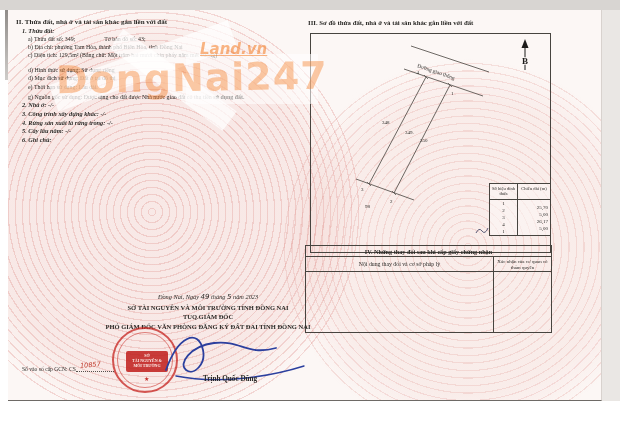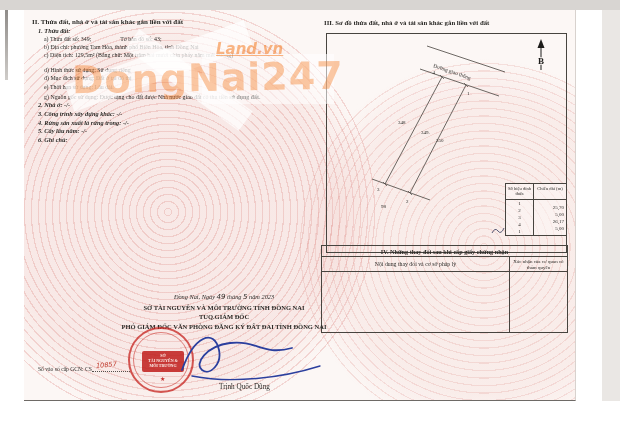--- a/index.html
+++ b/index.html
@@ -8,21 +8,21 @@
     font-family:"Liberation Serif","DejaVu Serif",serif;
     background:#ffffff; color:#2b2a27; position:relative; overflow:hidden;
   }
   .abs { position:absolute; }
   
   .top-band  { left:0; top:0; width:620px; height:10px; background:#d8d5d2; }
   .right-band{ left:602px; top:10px; width:18px; height:391px; background:#eae7e4; }
   .left-sliver{ left:5px; top:10px; width:3px; height:70px; background:linear-gradient(#8f8c89,#cfccc9); }
   
   .page {
-    left:24px; top:10px; width:552px; height:391px;
+    left:8px; top:10px; width:594px; height:391px;
     background:#fcf7f5; border-bottom:1.5px solid #6e6a66;
     border-right:1px solid #d8d2ce; overflow:hidden; position:absolute;
   }
   .rosette { position:absolute; border-radius:50%; }
   .ros1 {
     left:-66px; top:-8px; width:420px; height:420px;
     background:
       repeating-radial-gradient(circle, rgba(222,140,135,0) 0 3px, rgba(222,140,135,0.30) 3px 4.2px, rgba(222,140,135,0) 4.2px 7px),
       radial-gradient(circle, rgba(236,178,172,0.20) 0 55%, rgba(236,178,172,0) 70%);
   }
@@ -71,21 +71,21 @@
   .s4-cols { flex:1; display:flex; }
   .s4-left { width:188px; border-right:1px solid #47443f; }
   .s4-right{ flex:1; }
   .s4-lh { height:15px; border-bottom:1px solid #47443f; text-align:center; font-size:5.8px; padding-top:4px; }
   .s4-rh { height:15px; border-bottom:1px solid #47443f; text-align:center; font-size:5px; line-height:6px; padding-top:2px; }
   
   .sign-block { left:50px; top:283px; width:300px; text-align:center; z-index:2; position:absolute; }
   .sg-date { font-style:italic; font-size:6.3px; }
   .hand { font-family:"DejaVu Sans",sans-serif; font-style:italic; font-size:7px; }
   .sg-b { font-weight:bold; font-size:6.5px; margin-top:2.5px; }
-  .sg-name { left:195px; top:365px; font-weight:normal; font-size:7.2px; z-index:5; position:absolute;margin-top:8px; }
+  .sg-name { left:195px; top:365px; font-weight:bold; font-size:7.2px; z-index:5; position:absolute; }
   .stamp { left:104px; top:317px; width:66px; height:66px; border-radius:50%;
            border:2px solid rgba(198,34,30,0.75); z-index:4; position:absolute; }
   .stamp-inner-ring { position:absolute; left:3px; top:3px; right:3px; bottom:3px;
            border-radius:50%; border:1px solid rgba(198,34,30,0.55); }
   .stamp-box { position:absolute; left:12px; top:22px; width:42px; height:21px; border-radius:2px;
            background:rgba(192,28,26,0.85); color:#fceee9; font-size:4px; line-height:5.2px;
            text-align:center; padding-top:2px; font-weight:bold; }
   .stamp-star { position:absolute; left:30px; top:46px; color:rgba(192,28,26,0.9); font-size:6px; }
   .sig-svg { left:150px; top:318px; z-index:5; position:absolute; }
   .serial { left:14px; top:355px; font-size:5.6px; z-index:2; position:absolute; }

